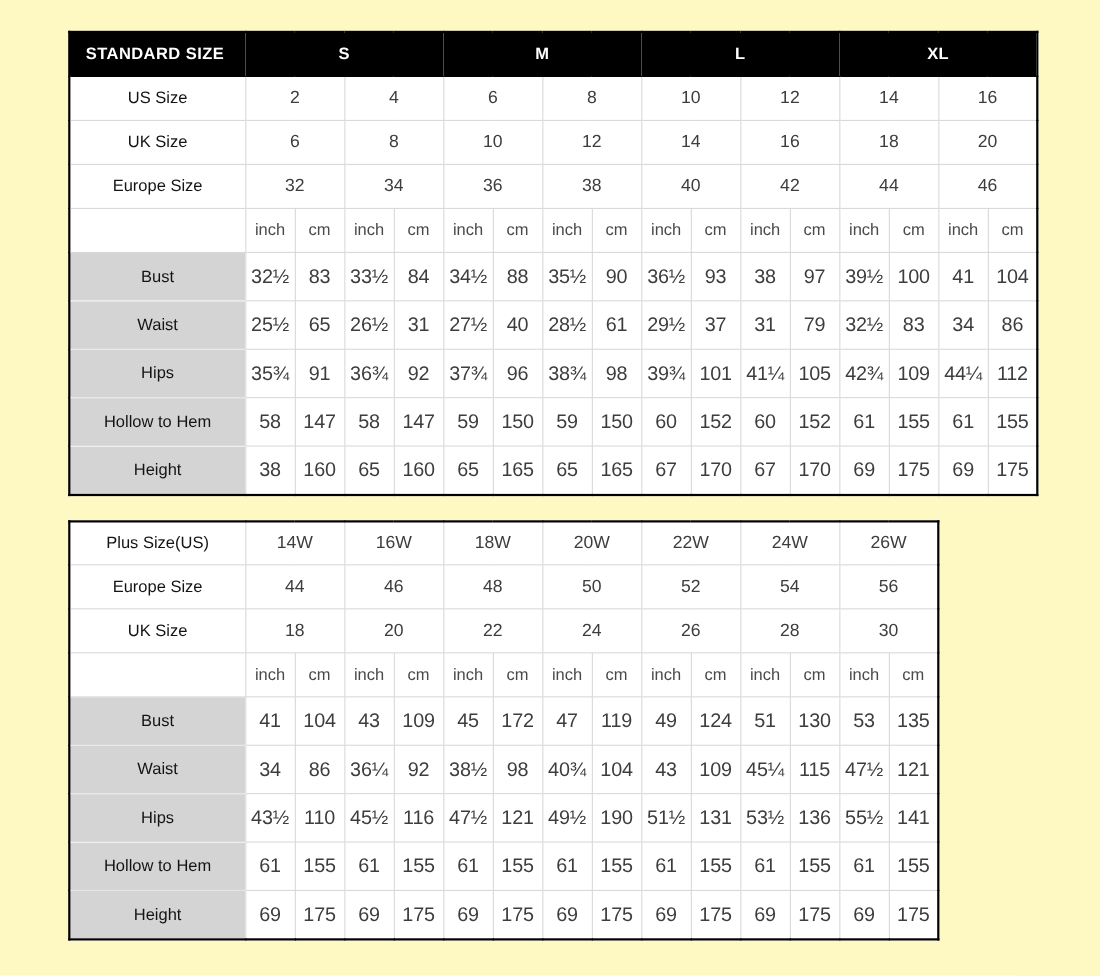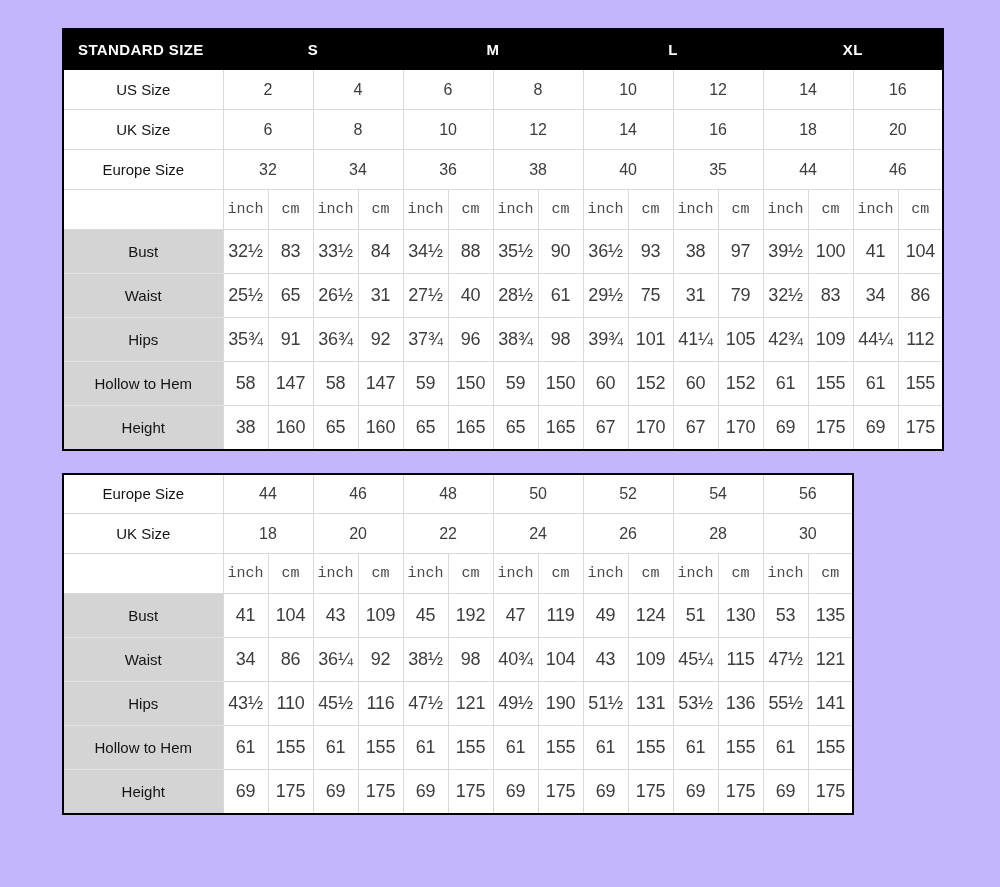--- a/index.html
+++ b/index.html
@@ -6,21 +6,21 @@
     margin: 0;
     padding: 0;
     background: #ffffff;
     font-family: "Liberation Sans", sans-serif;
   }
   .page {
     width: 1000px;
     height: 887px;
     box-sizing: border-box;
     padding: 28px 0 0 62px;
-    background: #c4b5fd;
+    background: #fef9c3;
   }
   table.size-chart {
     border-collapse: collapse;
     table-layout: fixed;
     border: 2px solid #000000;
     background: #ffffff;
   }
   table.t-standard { width: 880px; }
   table.t-plus     { width: 790px; margin-top: 22px; }
 
@@ -64,21 +64,20 @@
     border-color: #e4e4e4;
     border-right-color: #d9d9d9;
   }
   td.size-value {
     font-size: 16px;
     color: #3d3d3d;
   }
   td.unit-cell {
     font-size: 15px;
     color: #4a4a4a;
-    font-family: Liberation Mono, monospace;
   }
   td.measure-value {
     font-size: 18px;
     color: #3d3d3d;
     letter-spacing: -0.2px;
   }
 </style>
 </head>
 <body>
 
@@ -133,21 +132,21 @@
           <td class="size-value" colspan="2">18</td>
           <td class="size-value" colspan="2">20</td>
         </tr>
         <tr class="size-row">
           <td class="row-label">Europe Size</td>
           <td class="size-value" colspan="2">32</td>
           <td class="size-value" colspan="2">34</td>
           <td class="size-value" colspan="2">36</td>
           <td class="size-value" colspan="2">38</td>
           <td class="size-value" colspan="2">40</td>
-          <td class="size-value" colspan="2">35</td>
+          <td class="size-value" colspan="2">42</td>
           <td class="size-value" colspan="2">44</td>
           <td class="size-value" colspan="2">46</td>
         </tr>
         <tr class="unit-row">
           <td class="row-label"></td>
           <td class="unit-cell">inch</td>
           <td class="unit-cell">cm</td>
           <td class="unit-cell">inch</td>
           <td class="unit-cell">cm</td>
           <td class="unit-cell">inch</td>
@@ -186,21 +185,21 @@
           <td class="row-label">Waist</td>
           <td class="measure-value">25½</td>
           <td class="measure-value">65</td>
           <td class="measure-value">26½</td>
           <td class="measure-value">31</td>
           <td class="measure-value">27½</td>
           <td class="measure-value">40</td>
           <td class="measure-value">28½</td>
           <td class="measure-value">61</td>
           <td class="measure-value">29½</td>
-          <td class="measure-value">75</td>
+          <td class="measure-value">37</td>
           <td class="measure-value">31</td>
           <td class="measure-value">79</td>
           <td class="measure-value">32½</td>
           <td class="measure-value">83</td>
           <td class="measure-value">34</td>
           <td class="measure-value">86</td>
         </tr>
         <tr class="measure-row">
           <td class="row-label">Hips</td>
           <td class="measure-value">35¾</td>
@@ -273,20 +272,30 @@
         <col class="data-col">
         <col class="data-col">
         <col class="data-col">
         <col class="data-col">
         <col class="data-col">
         <col class="data-col">
         <col class="data-col">
       </colgroup>
       <tbody>
         <tr class="size-row">
+          <td class="row-label">Plus Size(US)</td>
+          <td class="size-value" colspan="2">14W</td>
+          <td class="size-value" colspan="2">16W</td>
+          <td class="size-value" colspan="2">18W</td>
+          <td class="size-value" colspan="2">20W</td>
+          <td class="size-value" colspan="2">22W</td>
+          <td class="size-value" colspan="2">24W</td>
+          <td class="size-value" colspan="2">26W</td>
+        </tr>
+        <tr class="size-row">
           <td class="row-label">Europe Size</td>
           <td class="size-value" colspan="2">44</td>
           <td class="size-value" colspan="2">46</td>
           <td class="size-value" colspan="2">48</td>
           <td class="size-value" colspan="2">50</td>
           <td class="size-value" colspan="2">52</td>
           <td class="size-value" colspan="2">54</td>
           <td class="size-value" colspan="2">56</td>
         </tr>
         <tr class="size-row">
@@ -316,21 +325,21 @@
           <td class="unit-cell">inch</td>
           <td class="unit-cell">cm</td>
         </tr>
         <tr class="measure-row">
           <td class="row-label">Bust</td>
           <td class="measure-value">41</td>
           <td class="measure-value">104</td>
           <td class="measure-value">43</td>
           <td class="measure-value">109</td>
           <td class="measure-value">45</td>
-          <td class="measure-value">192</td>
+          <td class="measure-value">172</td>
           <td class="measure-value">47</td>
           <td class="measure-value">119</td>
           <td class="measure-value">49</td>
           <td class="measure-value">124</td>
           <td class="measure-value">51</td>
           <td class="measure-value">130</td>
           <td class="measure-value">53</td>
           <td class="measure-value">135</td>
         </tr>
         <tr class="measure-row">

